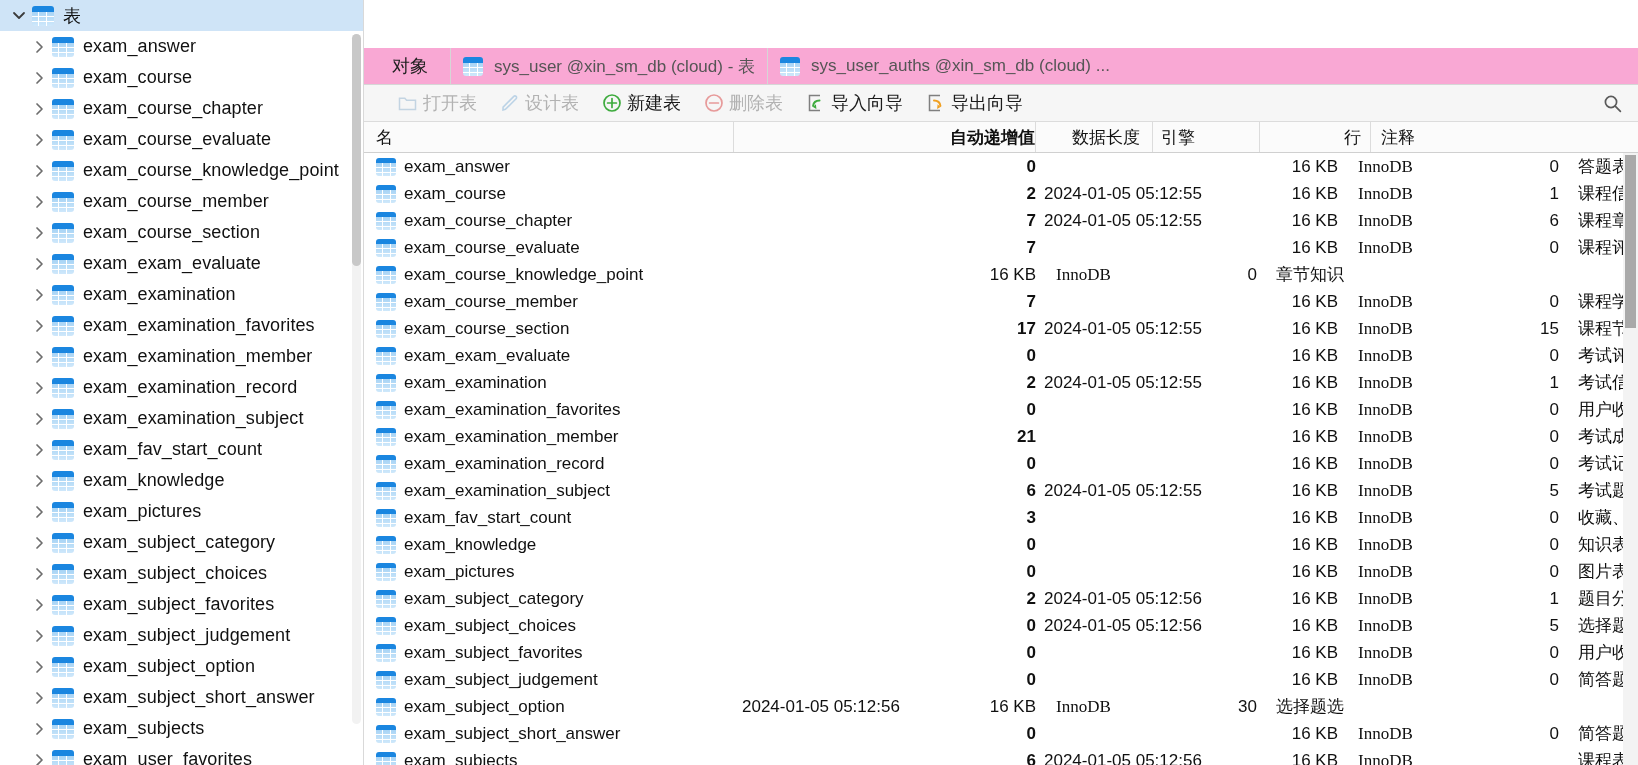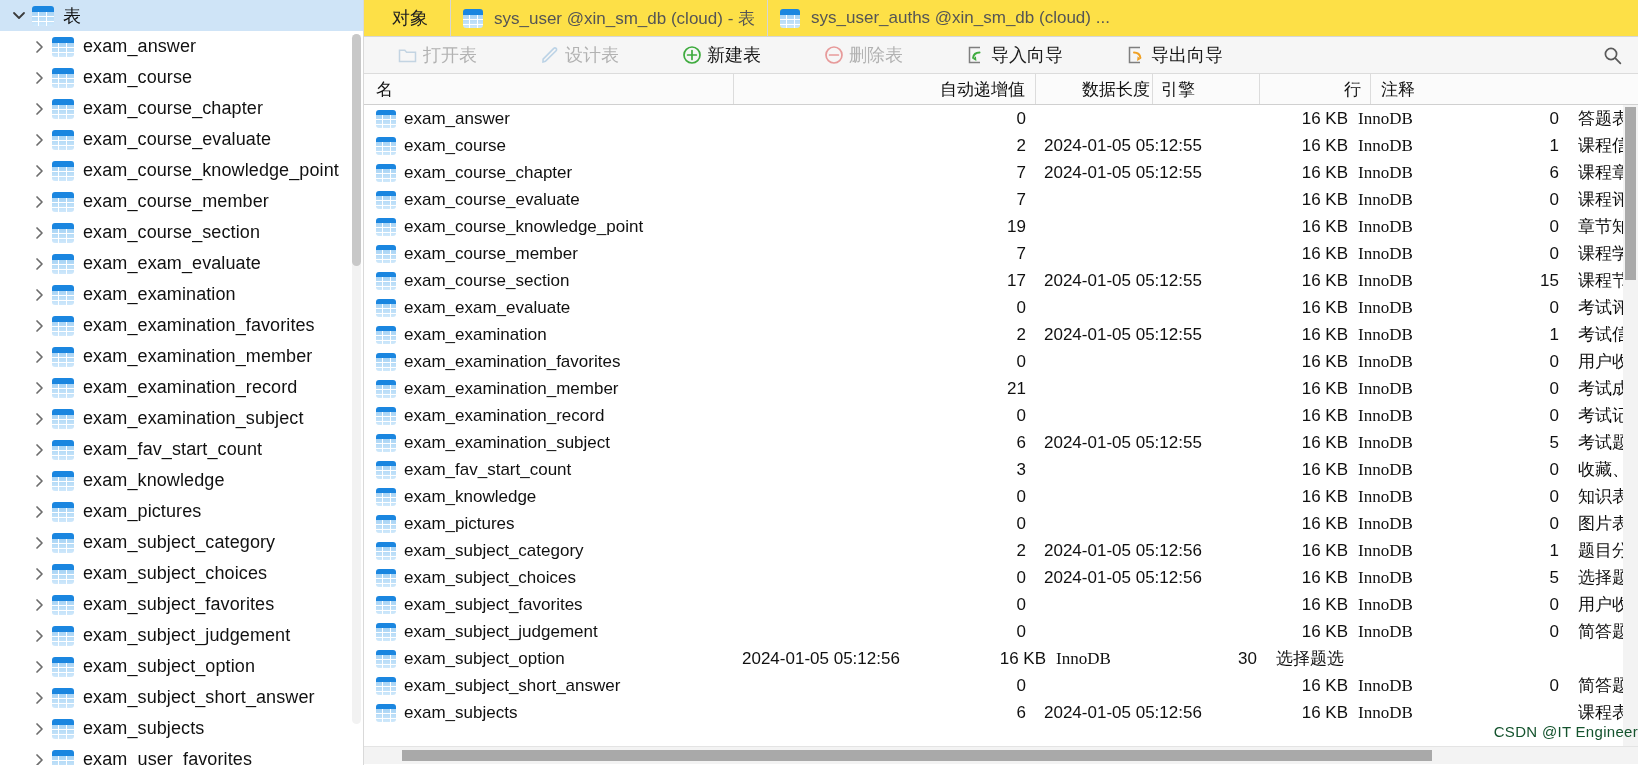--- a/index.html
+++ b/index.html
@@ -60,21 +60,21 @@
     position:absolute;right:2px;top:34px;width:9px;height:690px;
     background:#f2f2f2;border-radius:5px;
   }
 
   
   .main{position:relative;flex:1 1 auto;height:765px;background:#fff;overflow:hidden;}
 
   
   .tabstrip{
     height:36px;display:flex;align-items:flex-end;
-    background:#fde047;border-bottom:1px solid #d6d6d6;
+    background:#f9a8d4;border-bottom:1px solid #d6d6d6;margin-top:48px;
   }
   .obj-label{
     padding:0 22px 0 28px;height:36px;display:flex;align-items:center;
     font-size:18px;color:#202020;
   }
   .tab{
     height:36px;display:flex;align-items:center;gap:9px;
     padding:0 12px;font-size:17px;color:#555;
     border-left:1px solid #d6d6d6;
     max-width:330px;white-space:nowrap;overflow:hidden;
@@ -106,23 +106,23 @@
   
   .grid-head{
     height:30px;display:flex;align-items:center;
     background:#fbfbfb;border-bottom:1px solid #d0d0d0;
     font-size:17px;color:#111;
   }
   .grid-head .cell{height:30px;display:flex;align-items:center;border-right:1px solid #dcdcdc;box-sizing:border-box;}
   .grid-head .cell:last-child{border-right:none;}
 
   .c-name{width:370px;padding-left:12px;flex:0 0 370px;}
-  .c-auto{width:302px;flex:0 0 302px;justify-content:flex-end;padding-right:10px;}
+  .c-auto{width:302px;flex:0 0 302px;justify-content:flex-end;font-weight:bold;}
   .c-date{width:197px;flex:0 0 197px;padding-left:8px;}
-  .c-len{width:117px;flex:0 0 117px;justify-content:flex-end;padding-right:2px;}
+  .c-len{width:117px;flex:0 0 117px;justify-content:flex-end;padding-right:12px;}
   .c-eng{width:107px;flex:0 0 107px;padding-left:8px;font-family:Liberation Serif, serif;}
   .c-rows{width:111px;flex:0 0 111px;justify-content:flex-end;padding-right:9px;}
   .c-cmt{flex:1 1 auto;padding-left:10px;overflow:hidden;white-space:nowrap;}
 
   
   .grid-body{position:relative;height:659px;overflow:hidden;}
   .grid-row{height:27px;display:flex;align-items:center;font-size:17px;color:#101010;white-space:nowrap;}
   .grid-row .cell{height:27px;display:flex;align-items:center;box-sizing:border-box;}
   .grid-row .c-name{gap:8px;}
   .grid-row .c-name .tbl-ico{width:20px;height:18px;flex:0 0 20px;margin-right:0;}
@@ -476,21 +476,21 @@
             <span class="tbl-ico">
               <span class="cap"></span>
               <span class="body"></span>
             </span>
             <span class="tab-text">sys_user_auths @xin_sm_db (cloud) ...</span>
           </div>
         </div>
     </div>
 
     <div class="toolbar">
-      <div id="toolbar-items" style="display:flex;align-items:center;gap:40px;">
+      <div id="toolbar-items" style="display:flex;align-items:center;">
           <div class="tb-btn disabled">
             <span class="tb-ico">
               <svg width="19" height="17" viewBox="0 0 19 17" fill="none" stroke="#c3d4e2" stroke-width="1.5">
                 <path d="M1.5 14.5V3.2h5.3l1.8 2.1h8.9v9.2z"></path>
               </svg>
             </span>
             <span>打开表</span>
           </div>
           <div class="tb-btn disabled">
             <span class="tb-ico">
@@ -620,21 +620,20 @@
             <div class="cell c-cmt">课程评价</div>
           </div>
           <div class="grid-row">
             <div class="cell c-name">
               <span class="tbl-ico">
                 <span class="cap"></span>
                 <span class="body"></span>
               </span>
               <span>exam_course_knowledge_point</span>
             </div>
-            <div class="cell c-auto">19</div>
             <div class="cell c-date"></div>
             <div class="cell c-len">16 KB</div>
             <div class="cell c-eng">InnoDB</div>
             <div class="cell c-rows">0</div>
             <div class="cell c-cmt">章节知识</div>
           </div>
           <div class="grid-row">
             <div class="cell c-name">
               <span class="tbl-ico">
                 <span class="cap"></span>

